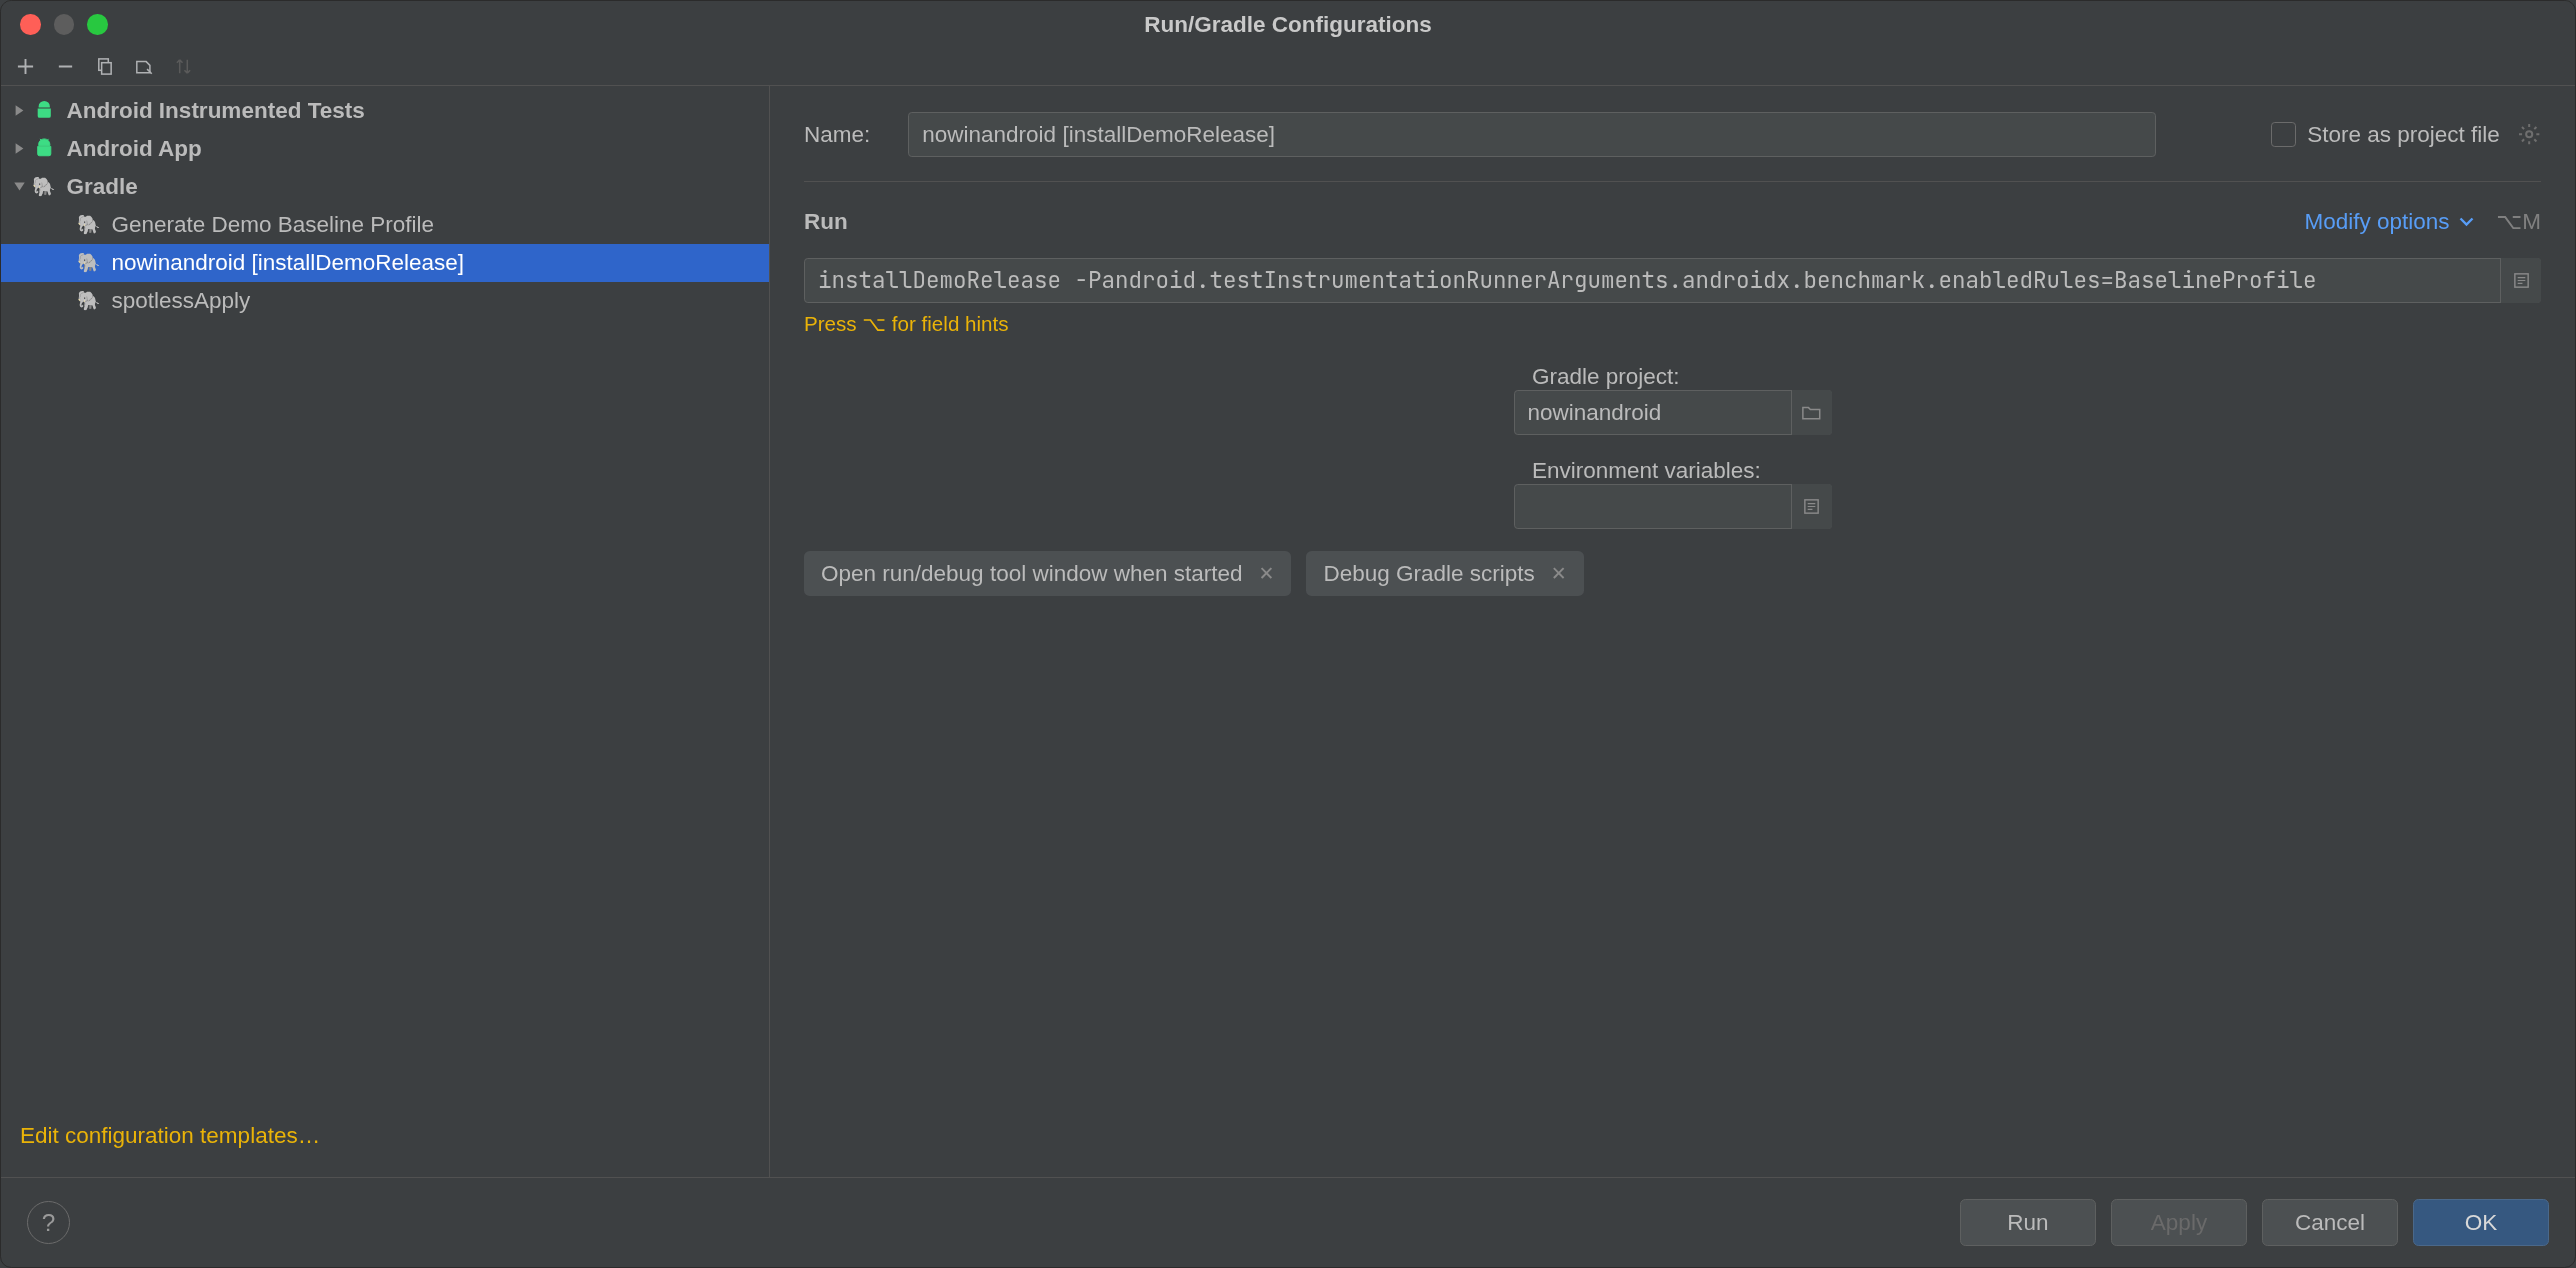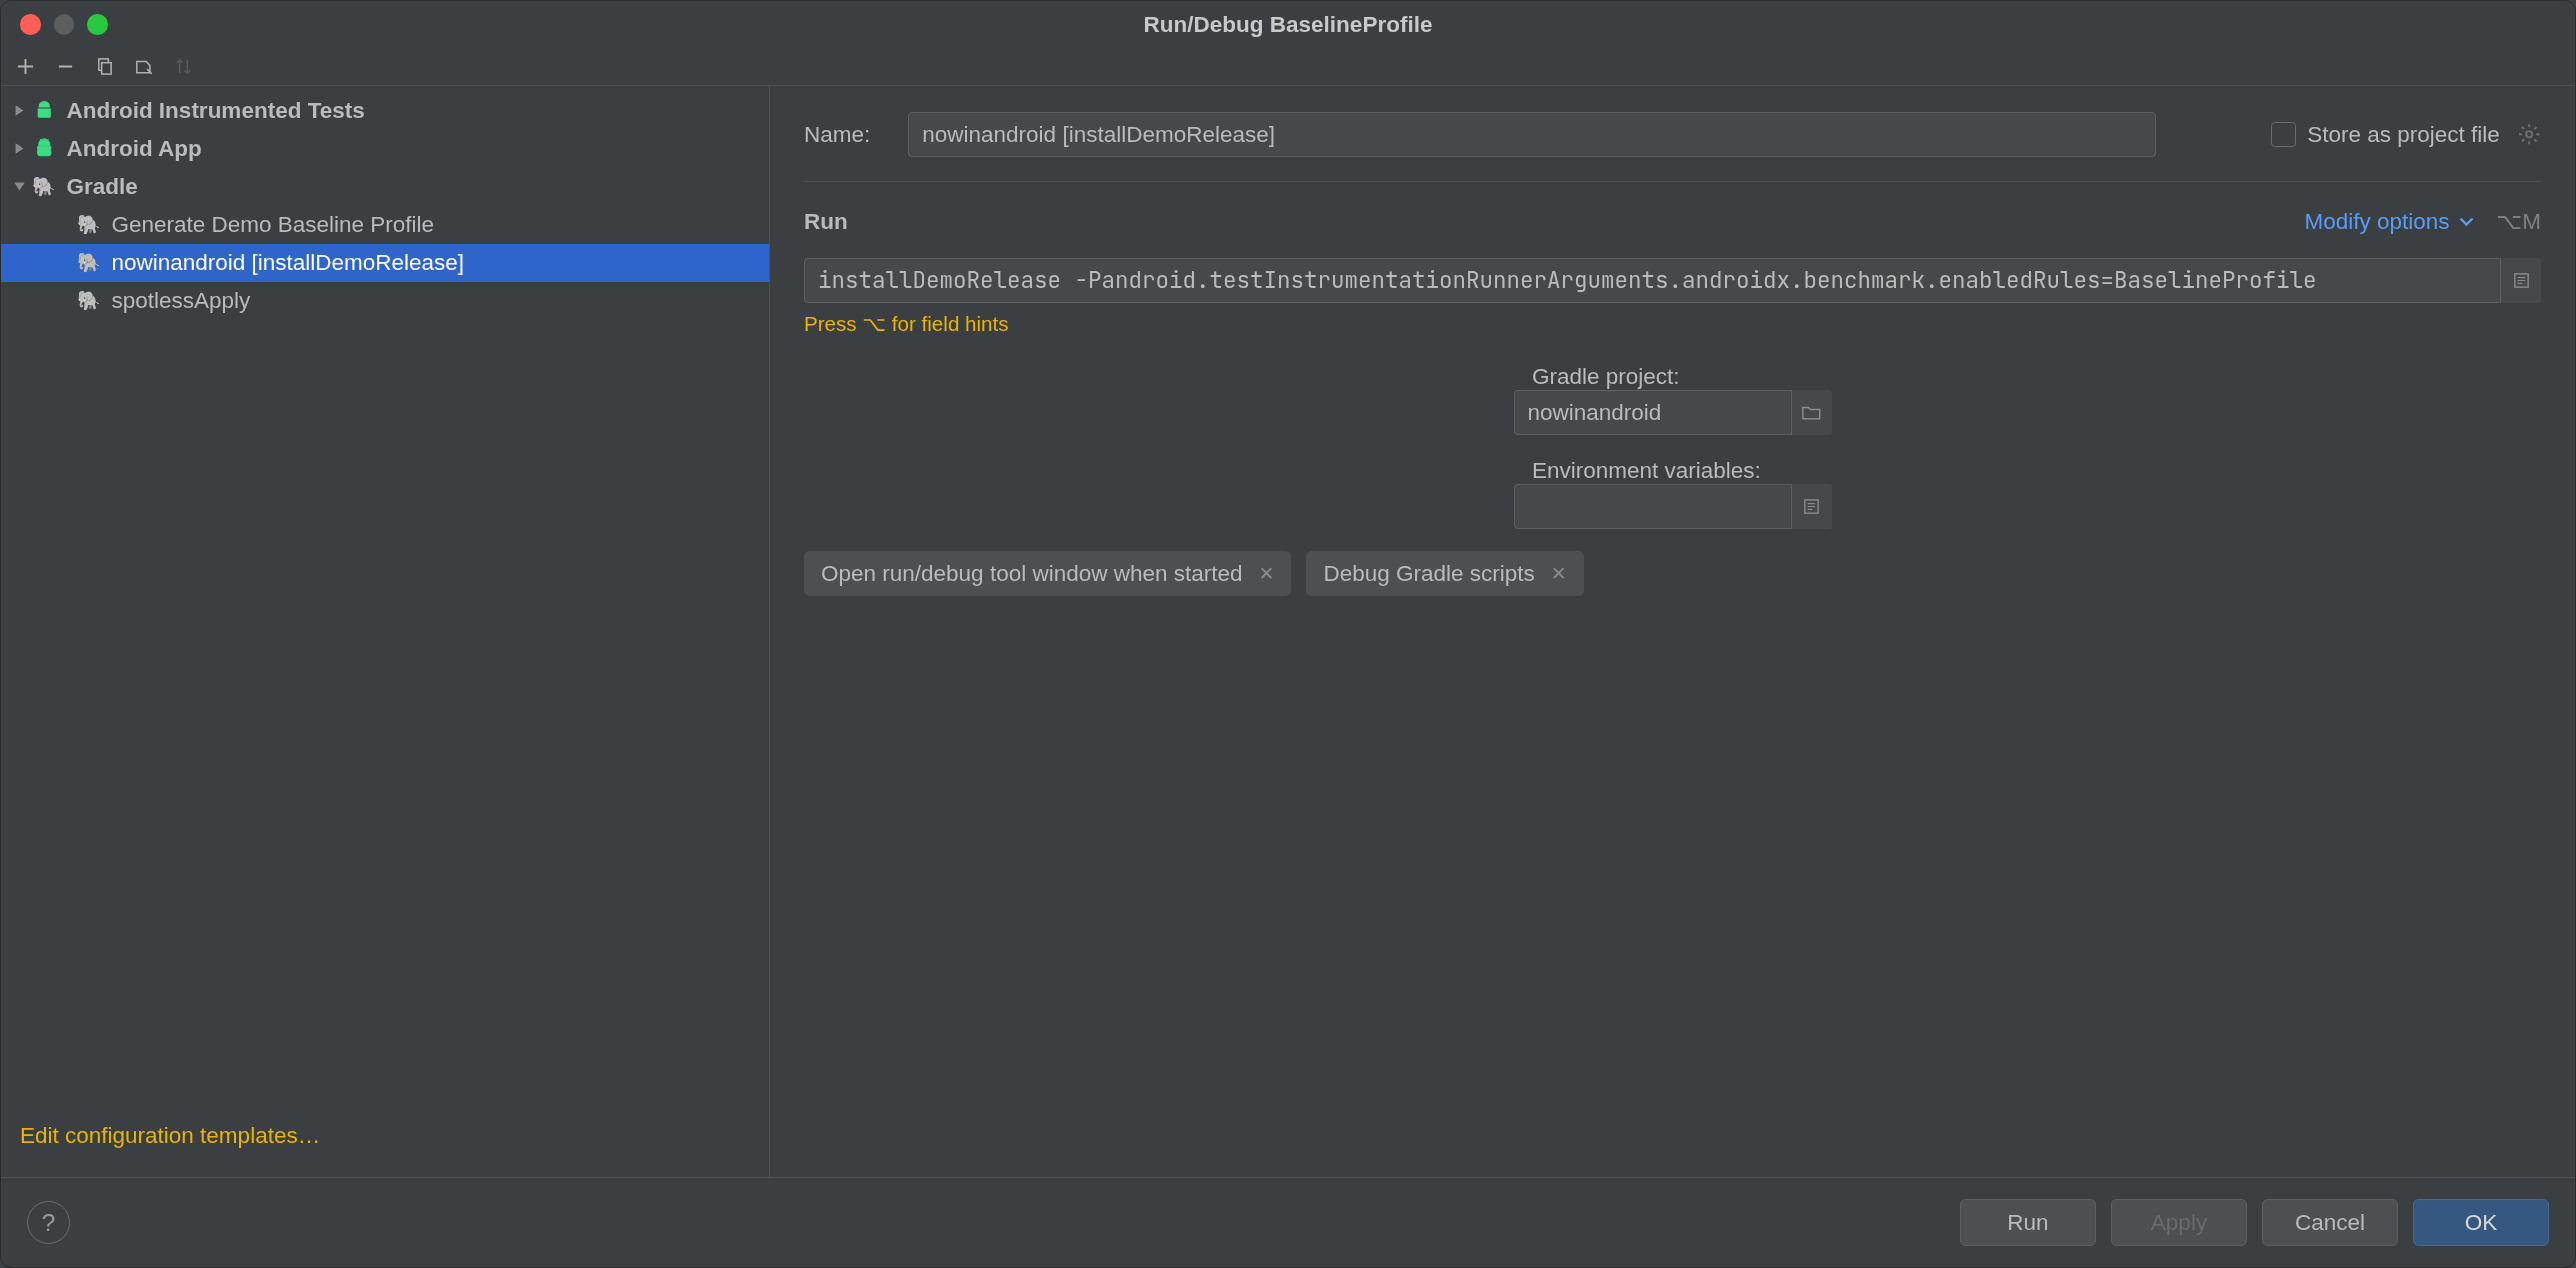--- a/index.html
+++ b/index.html
@@ -153,21 +153,21 @@
 <body>
 
 <div class="window">
 
   <div class="titlebar">
     <div class="traffic-lights">
       <div class="tl red"></div>
       <div class="tl gray"></div>
       <div class="tl green"></div>
     </div>
-    <div class="title-text">Run/Debug BaselineProfile</div>
+    <div class="title-text">Run/Gradle Configurations</div>
   </div>
 
   <div class="toolbar">
     <div class="tb-btn">
       <svg width="19" height="19" viewBox="0 0 20 20">
           <path d="M10 2v16M2 10h16" stroke="#afb1b3" stroke-width="2"></path>
         </svg>
     </div>
     <div class="tb-btn">
       <svg width="19" height="19" viewBox="0 0 20 20">

